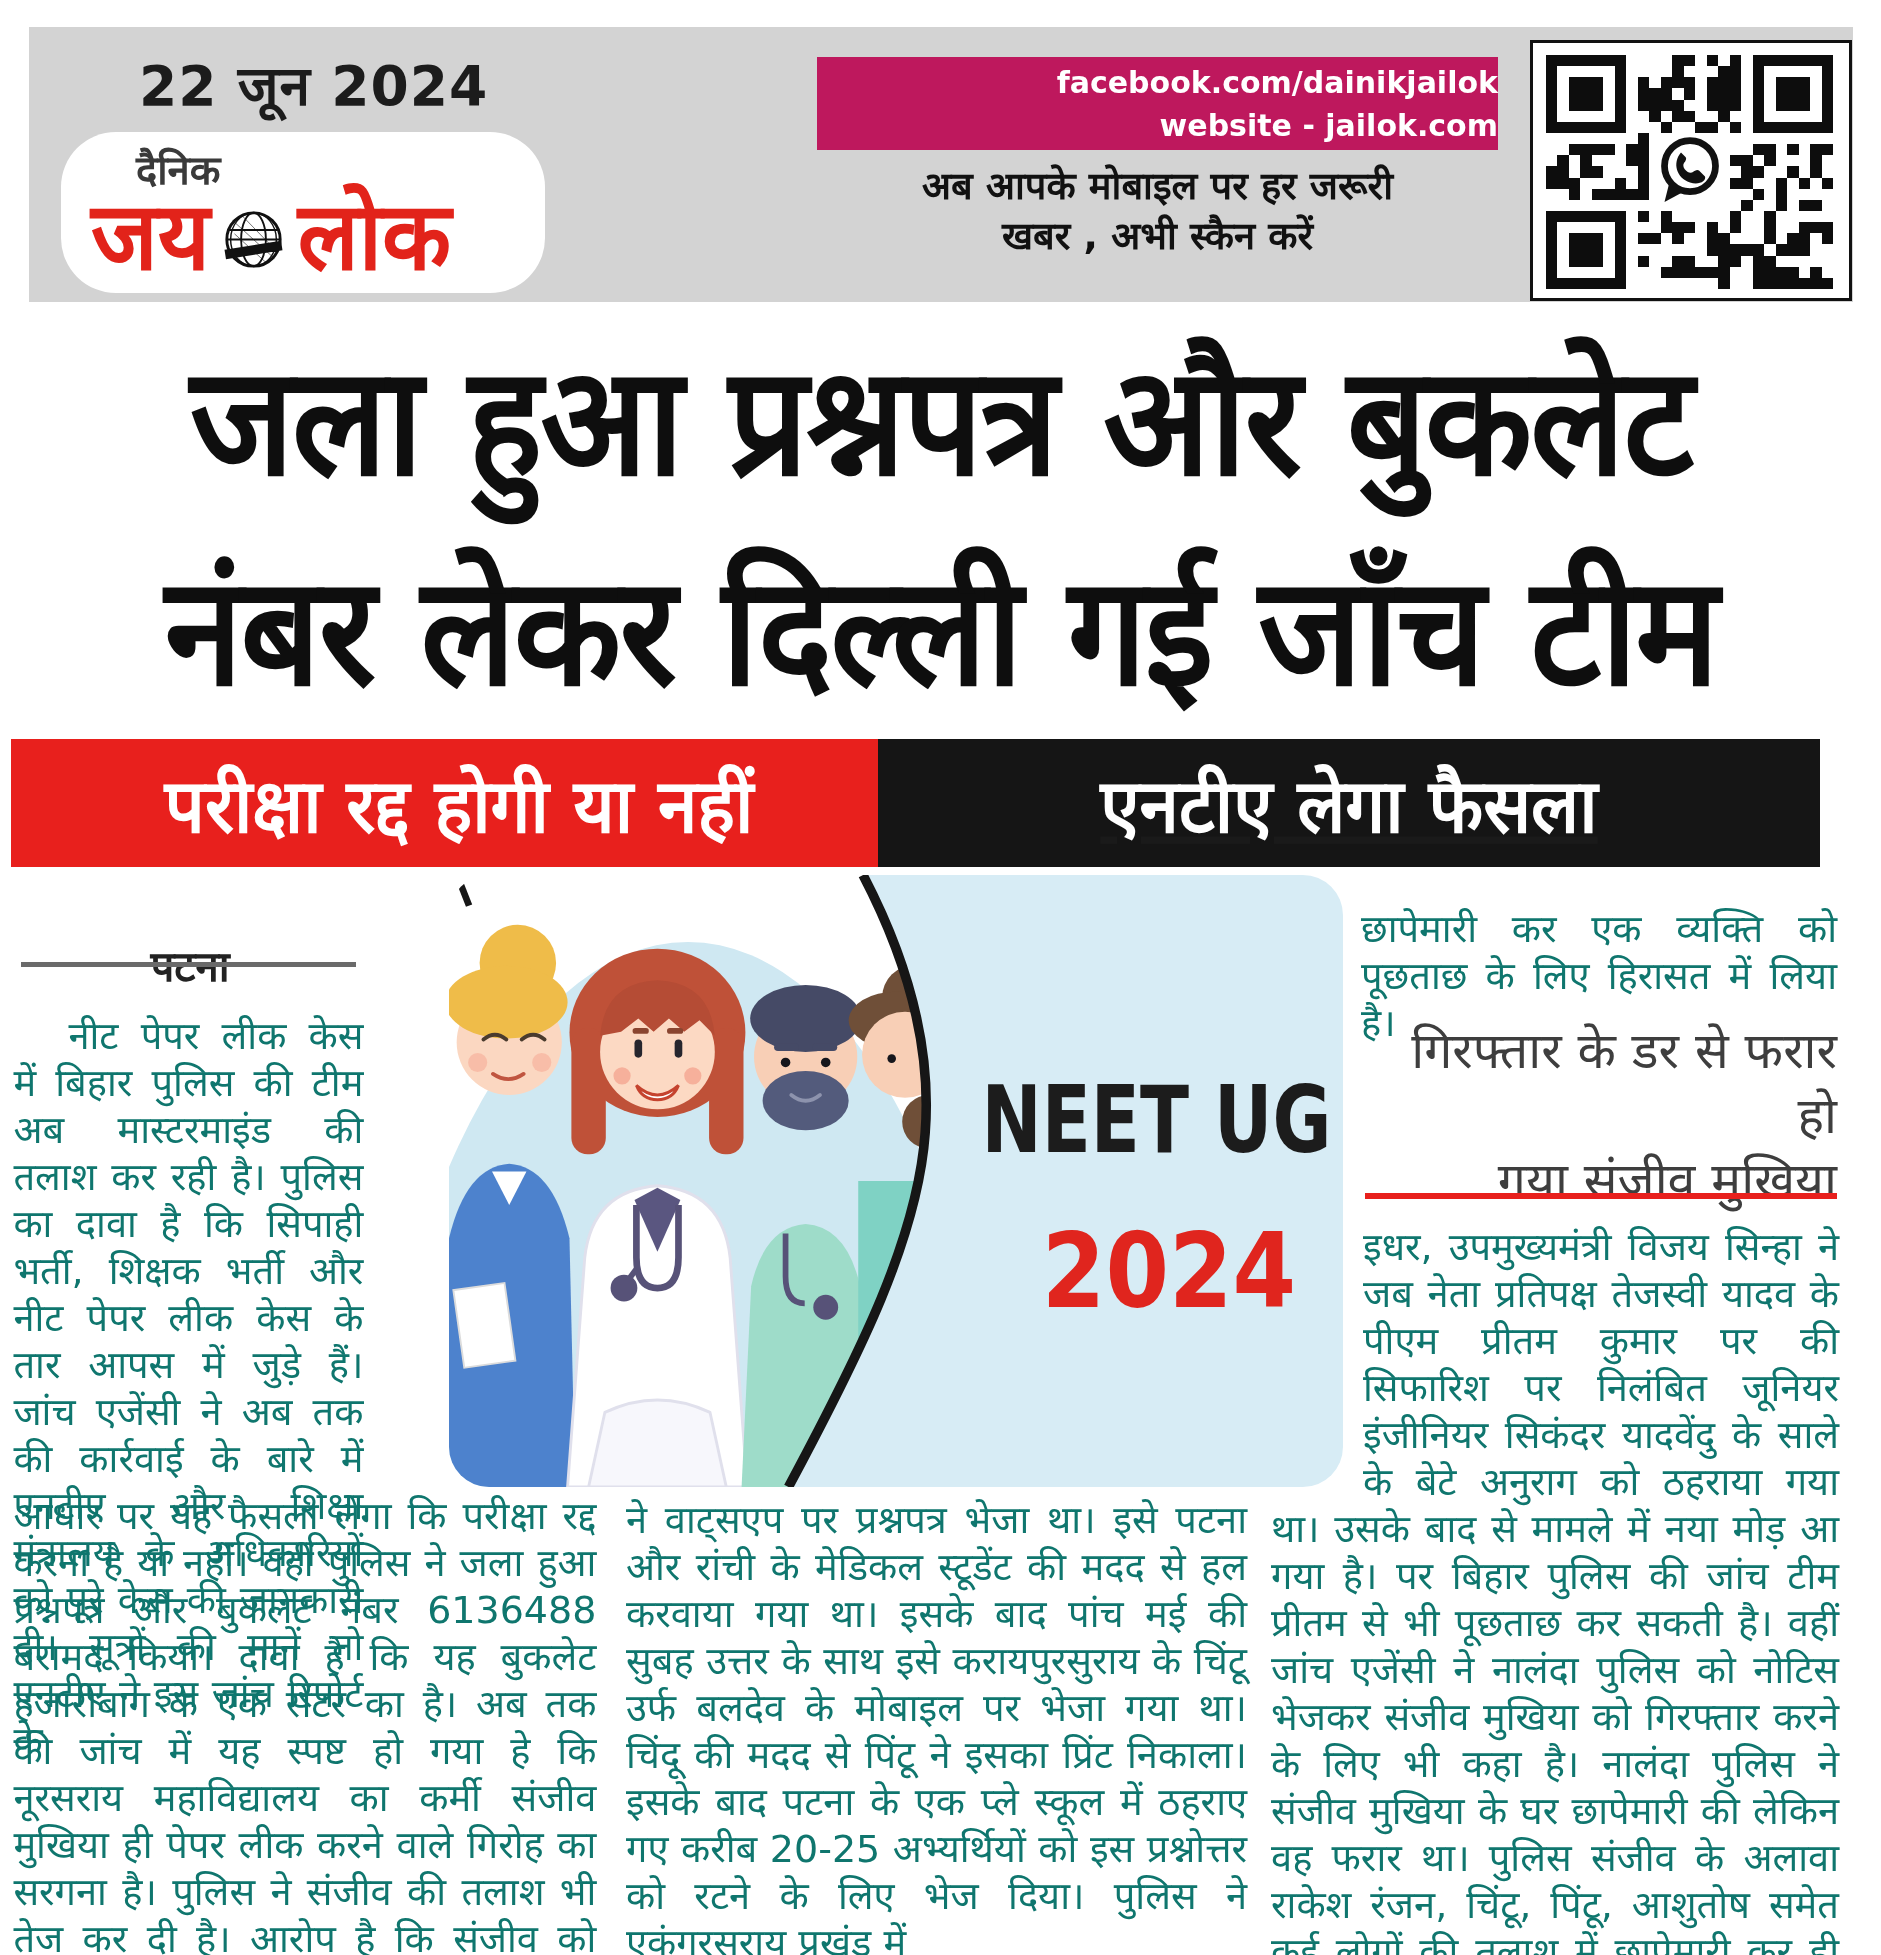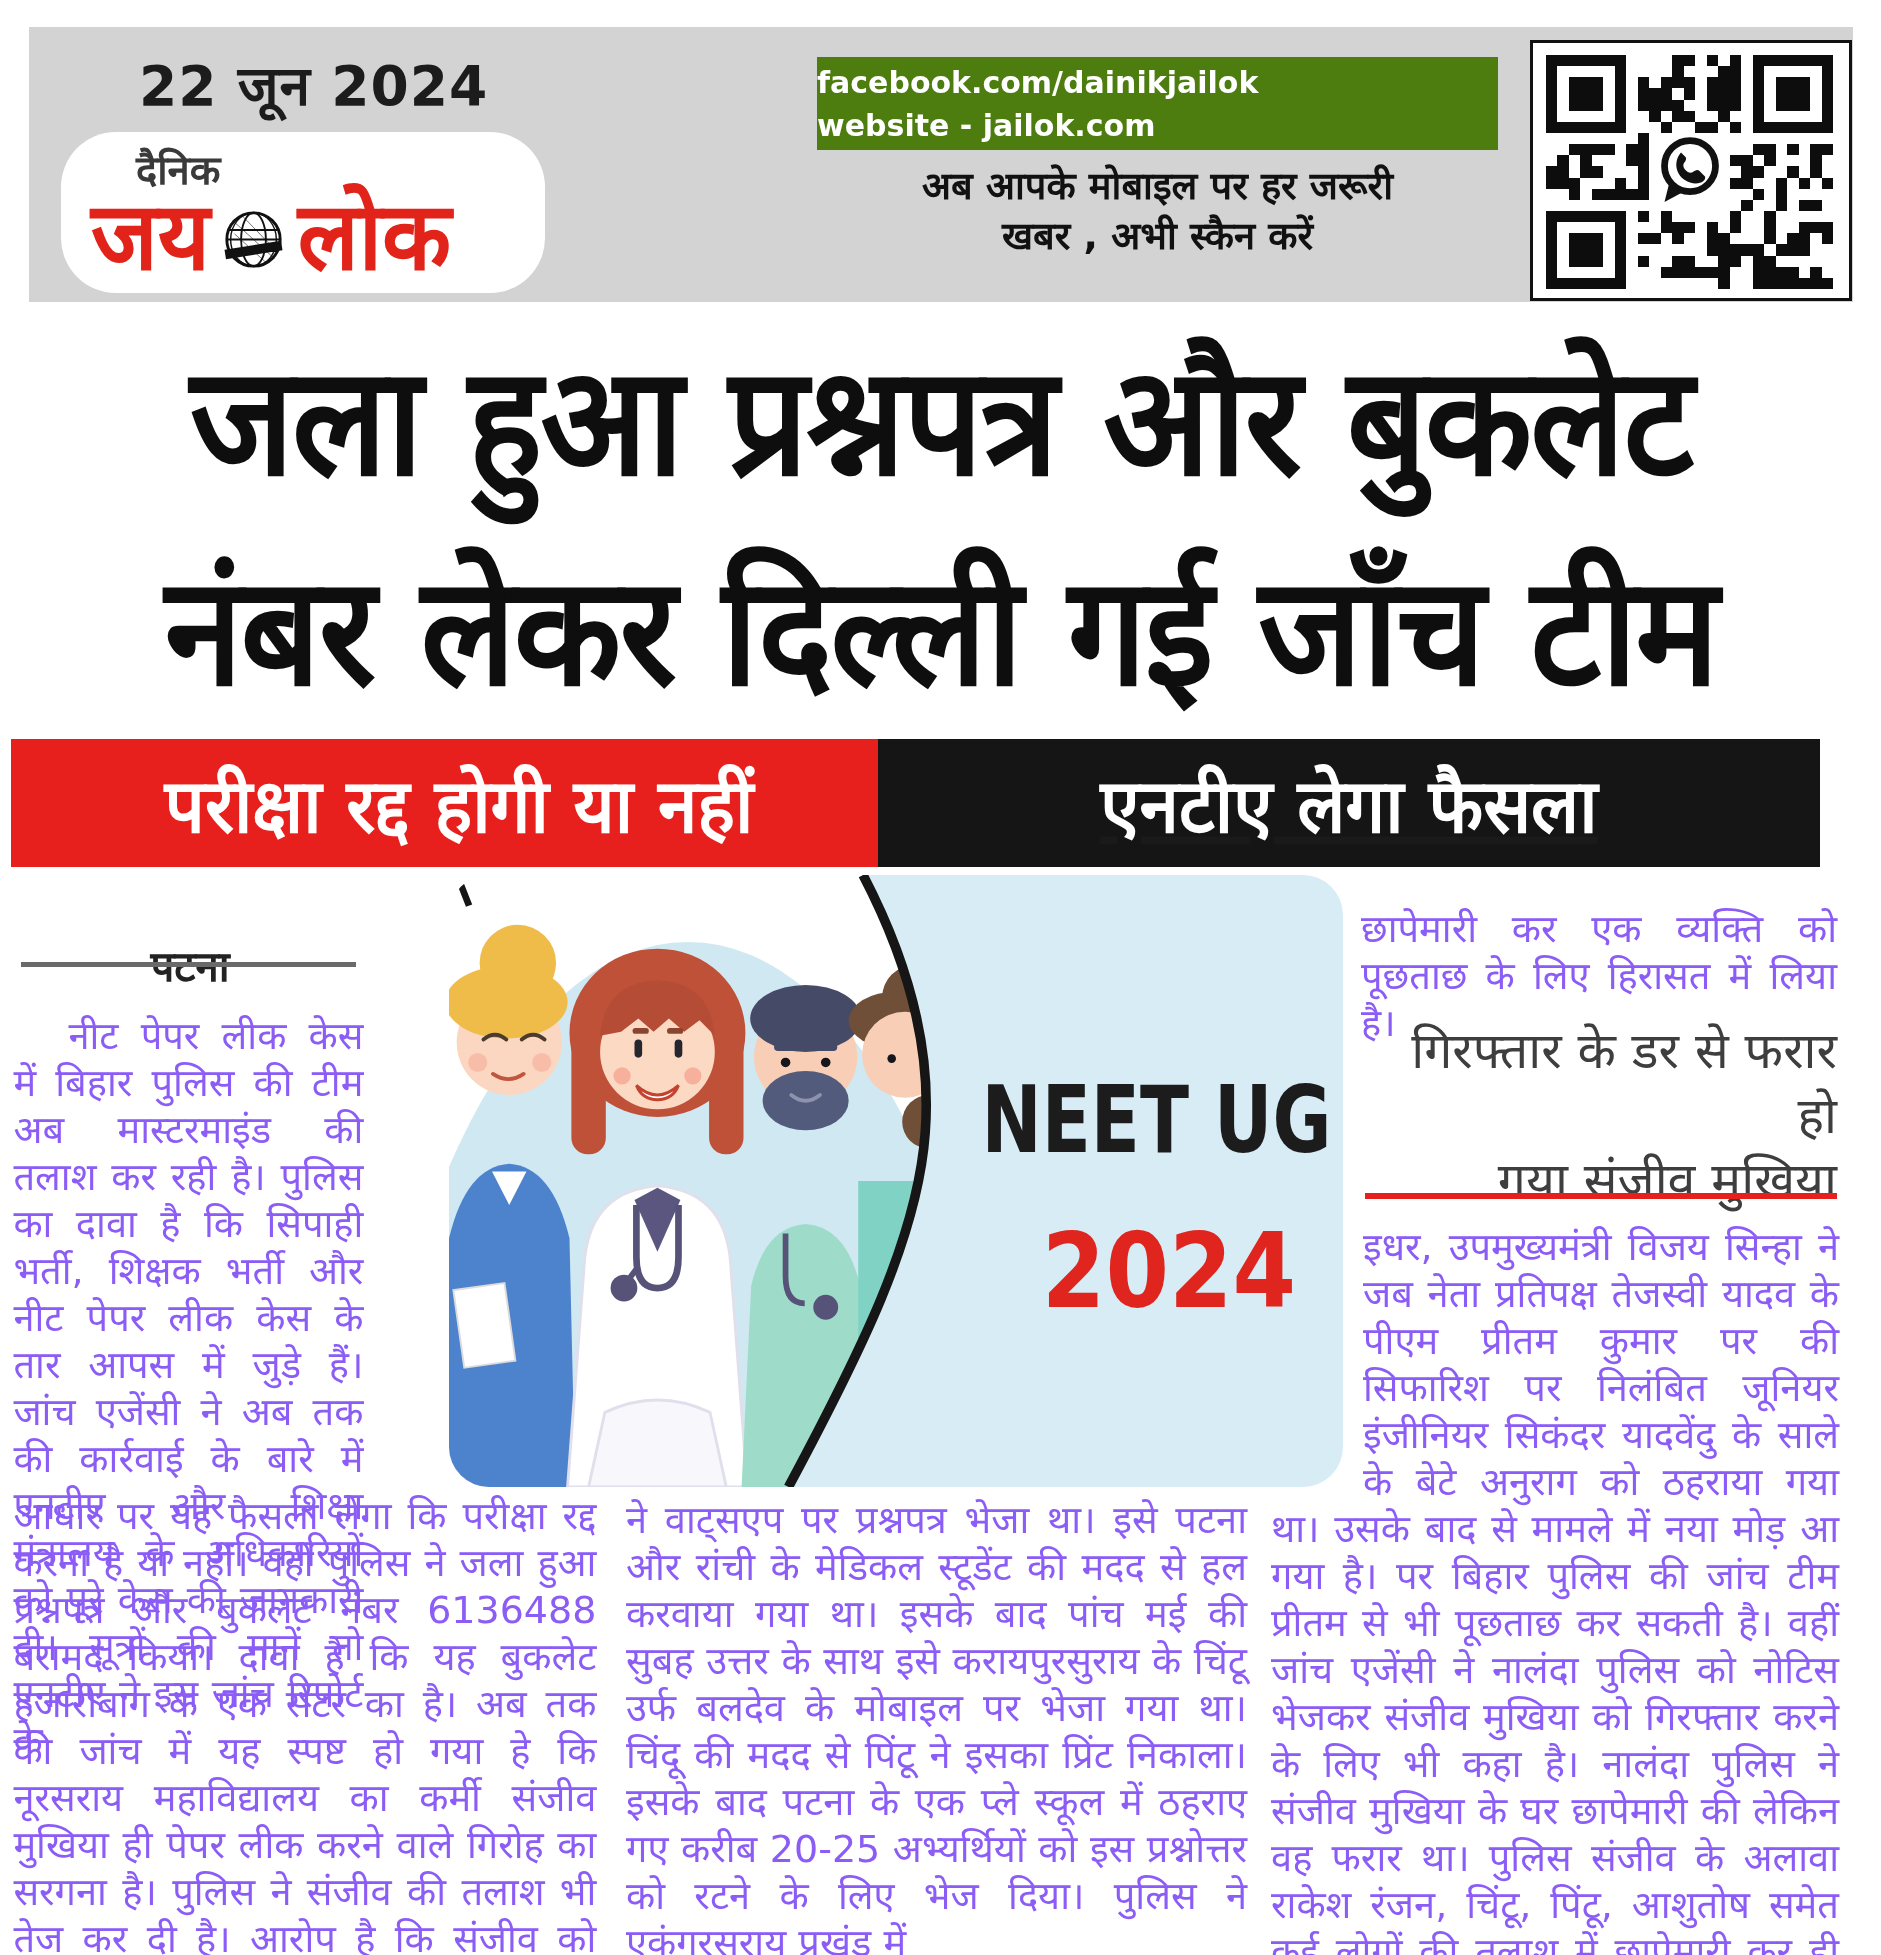--- a/index.html
+++ b/index.html
@@ -8,43 +8,43 @@
   .abs{position:absolute;}
 
   
   #band{left:29px;top:27px;width:1824px;height:275px;background:#d3d3d3;}
   #date{left:139px;top:46px;font-size:55px;font-weight:900;color:#1c1c1c;letter-spacing:1px;}
   #logo-box{left:61px;top:132px;width:484px;height:161px;background:#ffffff;border-radius:55px;}
   #logo-tag{left:136px;top:141px;font-size:40px;font-weight:700;color:#3a3a3a;}
   #logo-main{left:91px;top:178px;width:430px;height:115px;display:flex;align-items:center;gap:13.4px;}
   .logo-word{font-size:90px;font-weight:900;color:#e2231a;line-height:1;transform:scaleY(1.05);}
   #globe{width:61px;height:61px;margin-top:7.6px;}
-  #social-box{left:817px;top:57px;width:681px;height:93px;background:#4d7c0f;
-              display:flex;flex-direction:column;justify-content:center;text-align:left;}
+  #social-box{left:817px;top:57px;width:681px;height:93px;background:#be185d;
+              display:flex;flex-direction:column;justify-content:center;text-align:right;}
   .social-line{color:#ffffff;font-weight:700;font-size:30px;line-height:43px;}
   #scan-text{left:817px;top:161px;width:681px;text-align:center;}
   .scan-line{color:#111;font-weight:900;font-size:38px;line-height:50px;}
   #qr-box{left:1530px;top:40px;width:322px;height:261px;background:#ffffff;border:3.8px solid #111;box-sizing:border-box;}
   #qr-svg{position:absolute;left:13.4px;top:11.5px;}
   #wa-icon{position:absolute;left:112px;top:81px;width:90px;height:90px;}
 
   
   .headline{left:27px;width:1828px;text-align:center;font-size:140px;font-weight:900;
             color:#0e0e0e;line-height:1;letter-spacing:-1.9px;transform:scaleY(1.08);}
   #hl1{top:352px;}
   #hl2{top:562px;}
 
   
   .kicker{top:739px;height:128px;display:flex;align-items:center;justify-content:center;}
   #kick-red{left:11px;width:896px;background:#e8201d;}
   #kick-black{left:878px;width:942px;background:#151515;text-decoration:underline;}
   .kicker span{color:#ffffff;font-size:71px;font-weight:900;transform:scaleY(1.05);}
 
   
-  .bodytext{font-size:38px;line-height:47px;text-align:justify;color:#8b5cf6;}
+  .bodytext{font-size:38px;line-height:47px;text-align:justify;color:#0f766e;}
   #dateline{left:19px;top:908px;width:342px;text-align:center;font-size:42px;font-weight:700;color:#222;margin-top:28px;}
   #dateline-rule{left:21px;top:962px;width:335px;height:4.8px;background:#6a6a6a;}
   #col1a{left:13.4px;top:979px;width:350px;margin-top:34px;}
   #col1a .para{text-indent:55px;}
   #col1b{left:13.4px;top:1493px;width:583px;}
   #col2{left:626px;top:1497px;width:621px;}
   #col3a{left:1361px;top:906px;width:476px;}
   #col3-subhead{left:1361px;top:1019px;width:476px;font-size:50px;line-height:65px;
                 font-weight:400;color:#3e3e3e;text-align:right;}
   #red-rule{left:1365px;top:1193px;width:472px;height:5.7px;background:#e8201d;}

